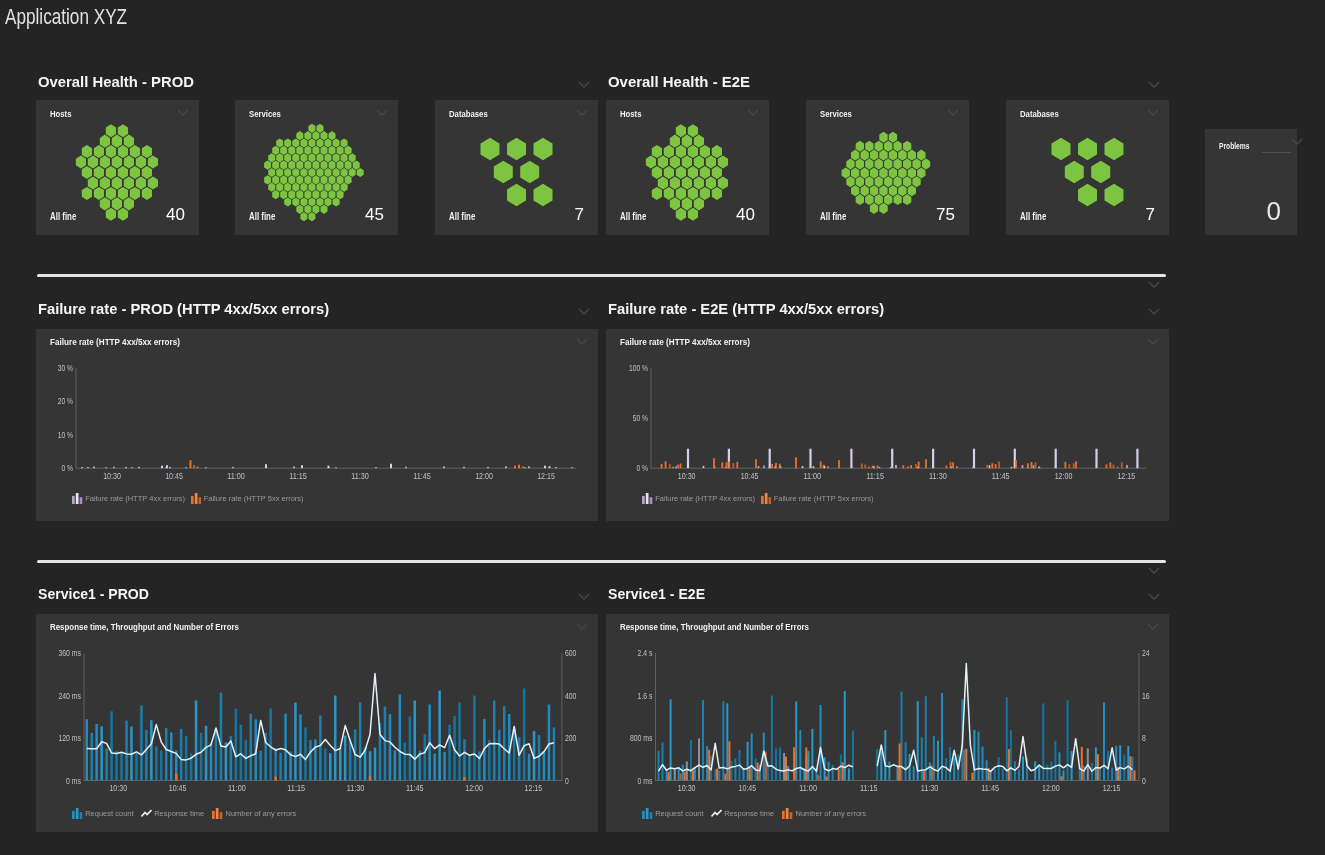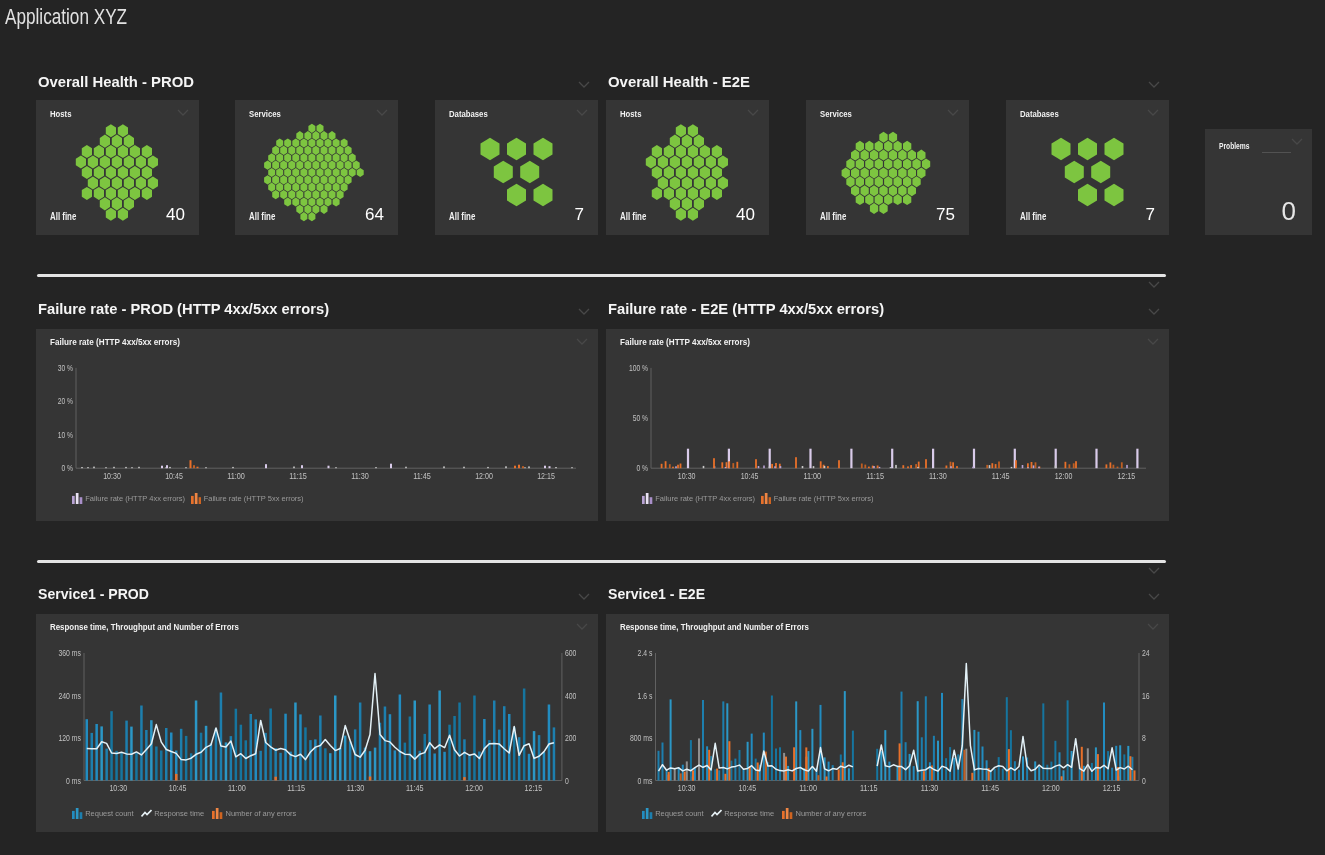--- a/index.html
+++ b/index.html
@@ -183,21 +183,21 @@
       <polygon points="93.0,97.4 96.5,99.7 96.5,104.3 93.0,106.6 89.5,104.3 89.5,99.7" fill="#7dc540"></polygon>
       <polygon points="101.1,97.4 104.6,99.7 104.6,104.3 101.1,106.6 97.6,104.3 97.6,99.7" fill="#7dc540"></polygon>
       <polygon points="64.8,104.8 68.3,107.0 68.3,111.6 64.8,113.9 61.3,111.6 61.3,107.0" fill="#7dc540"></polygon>
       <polygon points="72.9,104.8 76.4,107.0 76.4,111.6 72.9,113.9 69.4,111.6 69.4,107.0" fill="#7dc540"></polygon>
       <polygon points="80.9,104.8 84.4,107.0 84.4,111.6 80.9,113.9 77.4,111.6 77.4,107.0" fill="#7dc540"></polygon>
       <polygon points="89.0,104.8 92.5,107.0 92.5,111.6 89.0,113.9 85.5,111.6 85.5,107.0" fill="#7dc540"></polygon>
       <polygon points="68.9,112.1 72.4,114.4 72.4,119.0 68.9,121.3 65.4,119.0 65.4,114.4" fill="#7dc540"></polygon>
       <polygon points="76.9,112.1 80.4,114.4 80.4,119.0 76.9,121.3 73.4,119.0 73.4,114.4" fill="#7dc540"></polygon>
     </svg>
     <div class="allfine" style="left:14px;top:110.5px;transform:scaleX(0.789);">All fine</div>
-    <div class="bignum" style="width:19px">64</div>
+    <div class="bignum" style="width:19px">45</div>
   </div>
 <div class="tile" style="left:435px;top:100px;width:163px;height:135px">
     <div class="ttitle" style="left:14px;top:9px;transform:scaleX(0.860);">Databases</div>
     <svg style="position:absolute;left:141px;top:9px" width="12" height="8">
       <polyline points="1,1 6.0,6 11,1" fill="none" stroke="#484848" stroke-width="1.3"></polyline>
     </svg>
     <svg width="163" height="135" style="position:absolute;left:0;top:0">
       <polygon points="55.0,37.8 64.5,43.4 64.5,54.6 55.0,60.2 45.5,54.6 45.5,43.4" fill="#7dc540"></polygon>
       <polygon points="81.5,37.8 91.0,43.4 91.0,54.6 81.5,60.2 72.0,54.6 72.0,43.4" fill="#7dc540"></polygon>
       <polygon points="108.0,37.8 117.5,43.4 117.5,54.6 108.0,60.2 98.5,54.6 98.5,43.4" fill="#7dc540"></polygon>
@@ -337,21 +337,21 @@
       <polygon points="81.5,37.8 91.0,43.4 91.0,54.6 81.5,60.2 72.0,54.6 72.0,43.4" fill="#7dc540"></polygon>
       <polygon points="108.0,37.8 117.5,43.4 117.5,54.6 108.0,60.2 98.5,54.6 98.5,43.4" fill="#7dc540"></polygon>
       <polygon points="68.2,60.8 77.8,66.4 77.8,77.6 68.2,83.2 58.8,77.6 58.8,66.4" fill="#7dc540"></polygon>
       <polygon points="94.8,60.8 104.2,66.4 104.2,77.6 94.8,83.2 85.2,77.6 85.2,66.4" fill="#7dc540"></polygon>
       <polygon points="81.5,83.8 91.0,89.4 91.0,100.6 81.5,106.2 72.0,100.6 72.0,89.4" fill="#7dc540"></polygon>
       <polygon points="108.0,83.8 117.5,89.4 117.5,100.6 108.0,106.2 98.5,100.6 98.5,89.4" fill="#7dc540"></polygon>
     </svg>
     <div class="allfine" style="left:14px;top:110.5px;transform:scaleX(0.789);">All fine</div>
     <div class="bignum" style="width:10px">7</div>
   </div>
-<div class="tile" style="left:1205px;top:129px;width:107px;height:106px">
+<div class="tile" style="left:1205px;top:129px;width:92px;height:106px">
     <div class="ttitle" style="left:14px;top:12px;transform:scaleX(0.744);">Problems</div>
     <div style="position:absolute;left:57px;top:23px;width:29px;height:1px;background:#525252"></div>
     <svg style="position:absolute;left:86px;top:9px" width="12" height="8">
       <polyline points="1,1 6.0,6 11,1" fill="none" stroke="#484848" stroke-width="1.3"></polyline>
     </svg>
     <div class="prob0">0</div>
   </div>
 <div class="divider" style="top:274px"></div>
 <svg style="position:absolute;left:1148px;top:281px" width="12" height="8">
     <polyline points="1,1 6.0,6 11,1" fill="none" stroke="#484848" stroke-width="1.3"></polyline>

